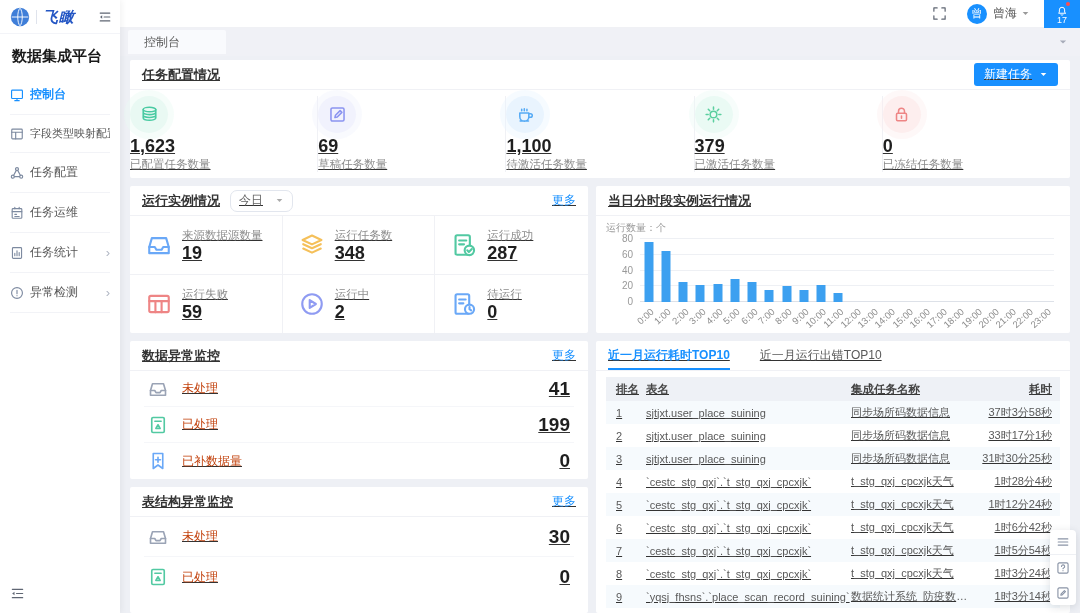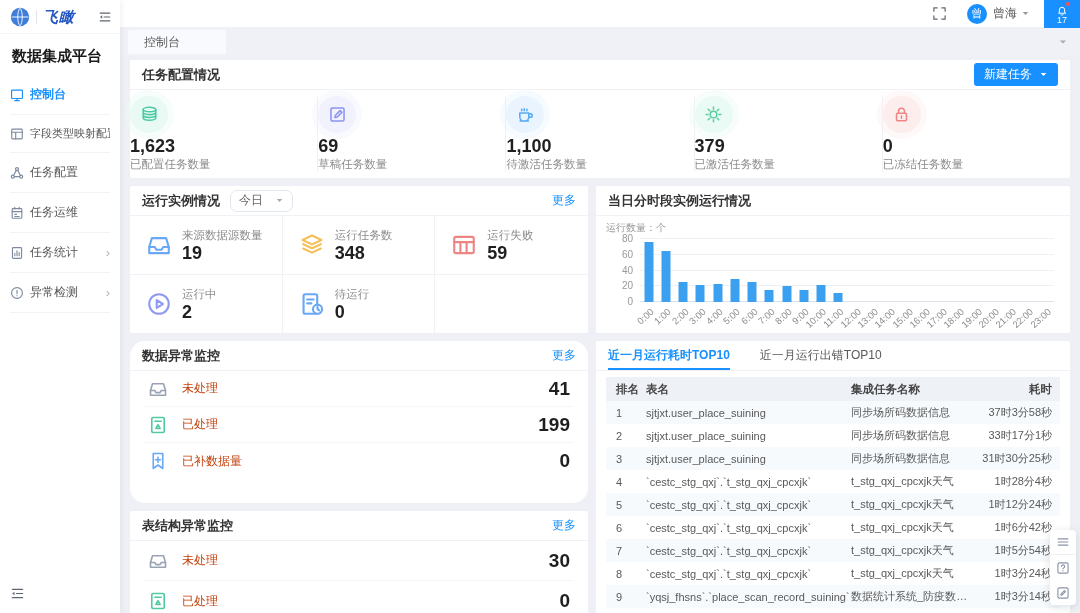--- a/index.html
+++ b/index.html
@@ -39,21 +39,21 @@
   .bell-wrap .ic { width:12px; height:12px; }
   .red-dot { position:absolute; top:-1px; right:-2px; width:4px; height:4px; border-radius:50%; background:#ff4d4f; }
   .notif-count { font-size:9px; line-height:10px; }
 
   
   .tabbar { height:28px; background:#f0f1f6; display:flex; align-items:center; padding-left:8px; position:relative; flex:none; }
   .tab { height:24px; background:#f9fafd; display:flex; align-items:center; padding:0 46px 0 16px; font-size:12px; color:#595959; border-radius:2px 2px 0 0; cursor:pointer; }
   .tab-chevron { position:absolute; right:12px; width:10px; height:10px; color:#a6abb8; cursor:pointer; }
 
   
-  .content { flex:1; padding:4px 10px 0; overflow:hidden; display:flex; flex-direction:column; gap:8px; }
+  .content { flex:1; padding:4px 10px 0; overflow:hidden; display:flex; flex-direction:column; gap:8px;text-decoration:underline; }
   .panel { background:#fff; border-radius:2px; }
   .panel-header { height:30px; display:flex; align-items:center; padding:0 12px; border-bottom:1px solid #f0f1f5; flex:none; }
   .panel-title { font-size:13px; color:#333; font-weight:bold; }
   .more-link { margin-left:auto; color:#1890ff; font-size:12px; cursor:pointer; }
 
   
   .task-config { height:118px; flex:none; }
   .new-task-btn { margin-left:auto; background:#1890ff; color:#fff; font-size:12px; height:23px; padding:0 10px; border:none; border-radius:3px; display:flex; align-items:center; gap:7px; cursor:pointer; font-family:inherit; }
   .new-task-btn .ic { width:9px; height:9px; }
   .tc-body { display:flex; height:87px; align-items:center; }
@@ -85,21 +85,21 @@
   .plot { position:absolute; left:34px; right:8px; top:21px; bottom:31px; }
   .gridline { position:absolute; left:0; right:0; height:1px; background:#eef0f4; }
   .gridline.baseline { background:#dde1e8; }
   .tick-label { position:absolute; right:100%; margin-right:7px; top:-5px; font-size:10px; color:#999; }
   .bar { position:absolute; bottom:0; width:9px; transform:translateX(-50%); }
   .x-label { position:absolute; top:100%; margin-top:4px; font-size:9.5px; color:#8c8c8c; white-space:nowrap; transform:rotate(-42deg); transform-origin:100% 0; }
 
   
   .row3 { display:flex; gap:8px; flex:1; min-height:0; }
   .col-left { width:458px; flex:none; display:flex; flex-direction:column; gap:8px; }
-  .data-anomaly { height:162px; flex:none;border-radius:15px; }
+  .data-anomaly { height:138px; flex:none; }
   .table-anomaly { flex:1; }
   .monitor-rows { padding:0 14px; }
   .m-row { display:flex; align-items:center; height:36px; border-bottom:1px solid #f5f6f9; }
   .table-anomaly .m-row { height:40px; }
   .monitor-rows .m-row:last-child { border-bottom:none; }
   .m-icon { width:20px; height:20px; flex:none; margin-left:4px; }
   .m-label { font-size:12px; color:#c2410c; margin-left:14px; }
   .m-value { margin-left:auto; font-size:19px; font-weight:bold; color:#1f1f1f; padding-right:4px; }
 
   
@@ -361,20 +361,34 @@
               <div class="run-cell">
                 <span class="ic run-icon" style="color: rgb(245, 192, 90);">
                   <svg viewBox="0 0 16 16" fill="none" stroke="currentColor" stroke-width="1.3" stroke-linecap="round" stroke-linejoin="round">
                     <path d="M8 2.2l5.8 2.7L8 7.6 2.2 4.9z"></path>
                     <path d="M2.6 7.5L8 10l5.4-2.5M2.6 10.2L8 12.7l5.4-2.5"></path>
                   </svg>
                 </span>
                 <div class="run-texts">
                   <div class="run-label">运行任务数</div>
                   <div class="run-value">348</div>
+                </div>
+              </div>
+              <div class="run-cell">
+                <span class="ic run-icon" style="color: rgb(82, 201, 162);">
+                  <svg viewBox="0 0 16 16" fill="none" stroke="currentColor" stroke-width="1.3" stroke-linecap="round" stroke-linejoin="round">
+                    <rect x="2.8" y="2" width="8.8" height="12" rx="1"></rect>
+                    <path d="M5 5.2h4.4M5 7.6h3"></path>
+                    <circle cx="11.3" cy="11.3" r="2.9" fill="#fff"></circle>
+                    <path d="M10 11.3l1 1 1.8-1.8"></path>
+                  </svg>
+                </span>
+                <div class="run-texts">
+                  <div class="run-label">运行成功</div>
+                  <div class="run-value">287</div>
                 </div>
               </div>
               <div class="run-cell">
                 <span class="ic run-icon" style="color: rgb(238, 133, 133);">
                   <svg viewBox="0 0 16 16" fill="none" stroke="currentColor" stroke-width="1.3" stroke-linecap="round" stroke-linejoin="round">
                     <rect x="2" y="3" width="12" height="10" rx="1"></rect>
                     <path d="M2 6.2h12M5.8 6.2V13M9.6 6.2V13"></path>
                   </svg>
                 </span>
                 <div class="run-texts">

